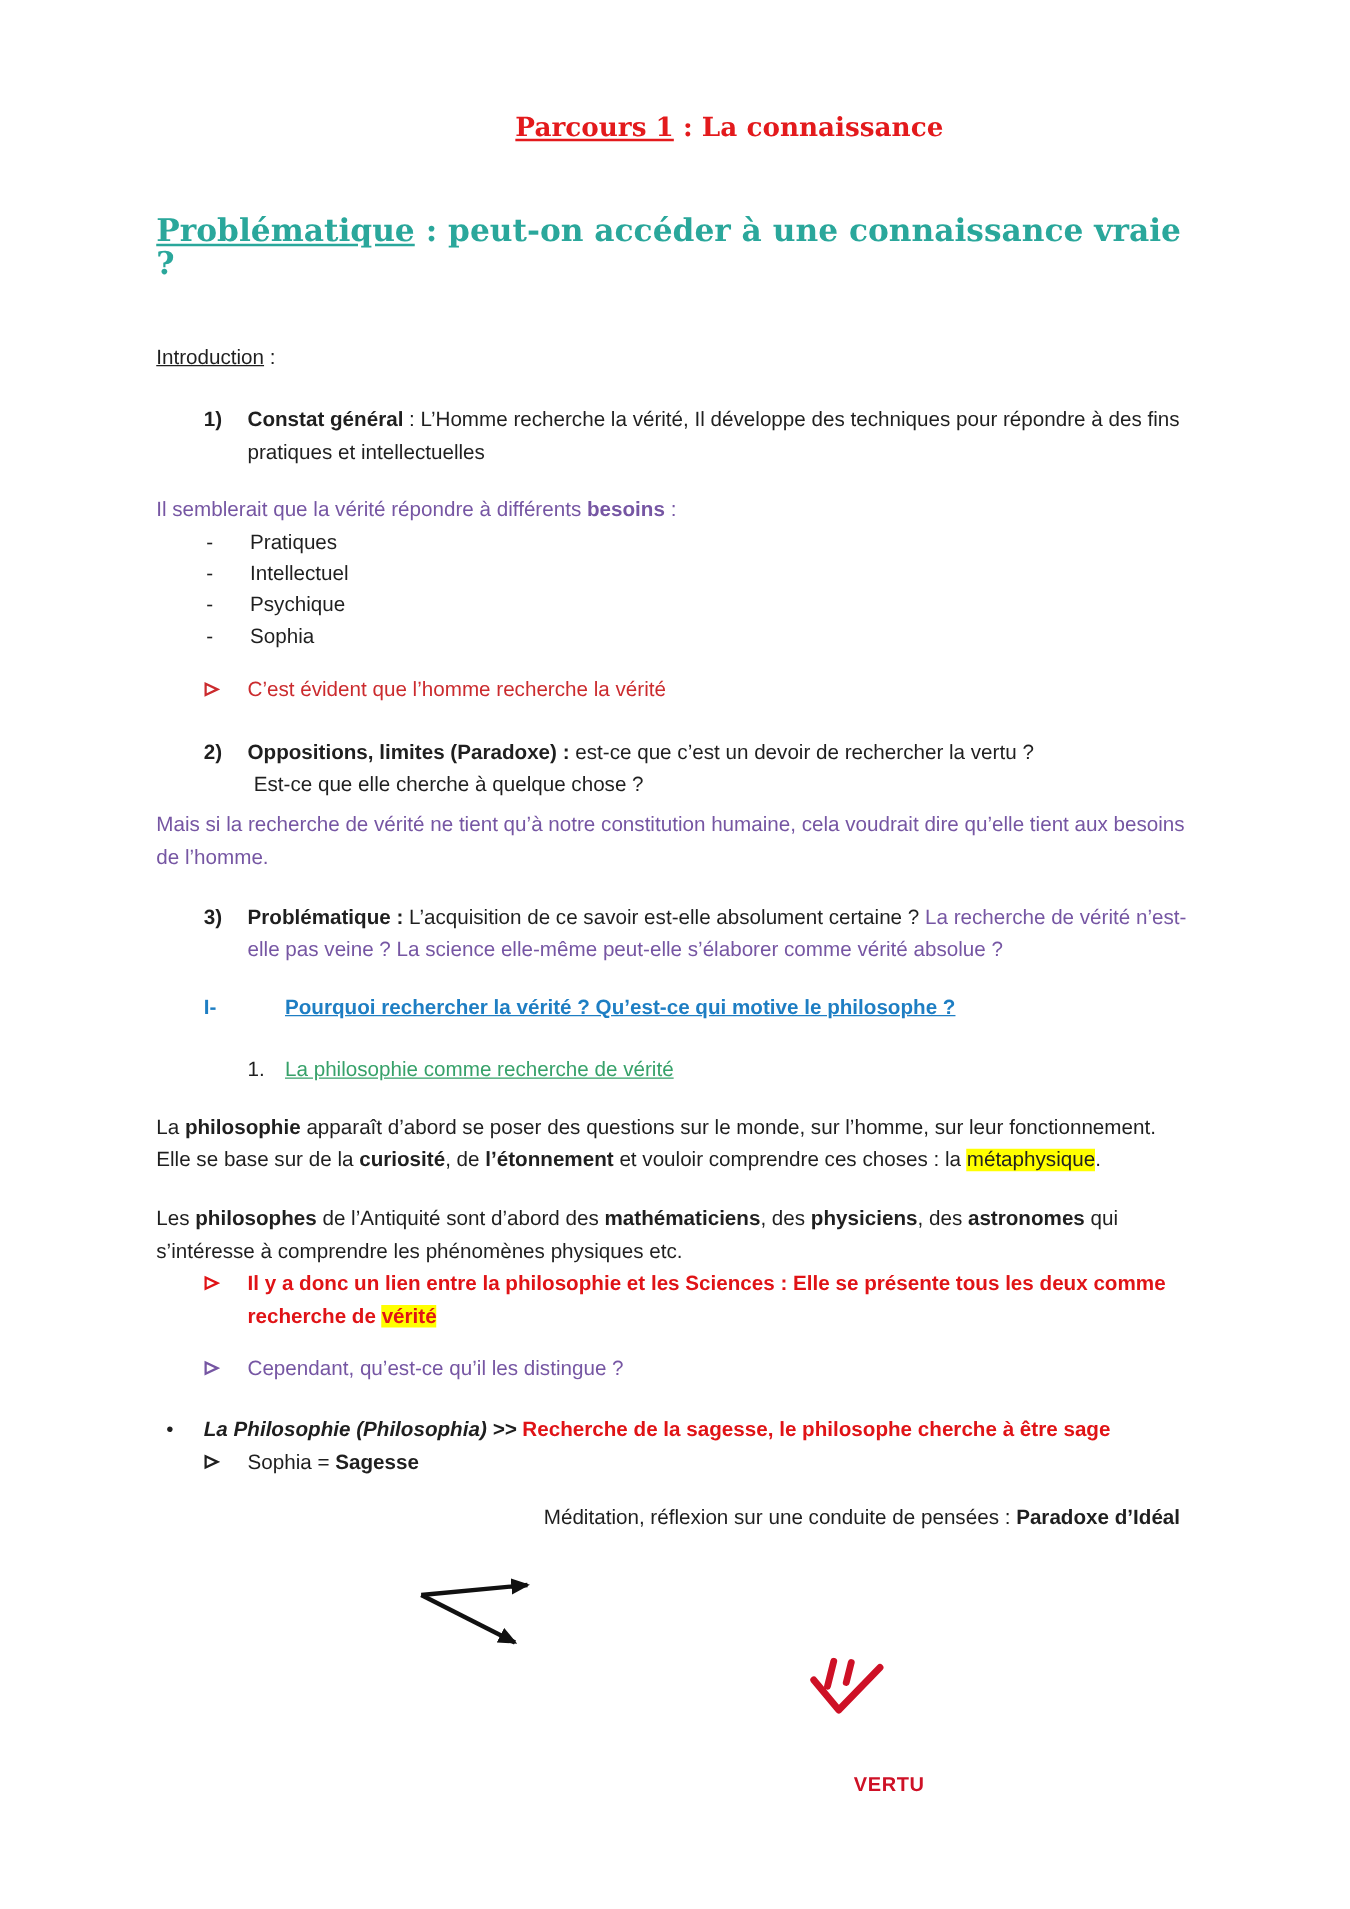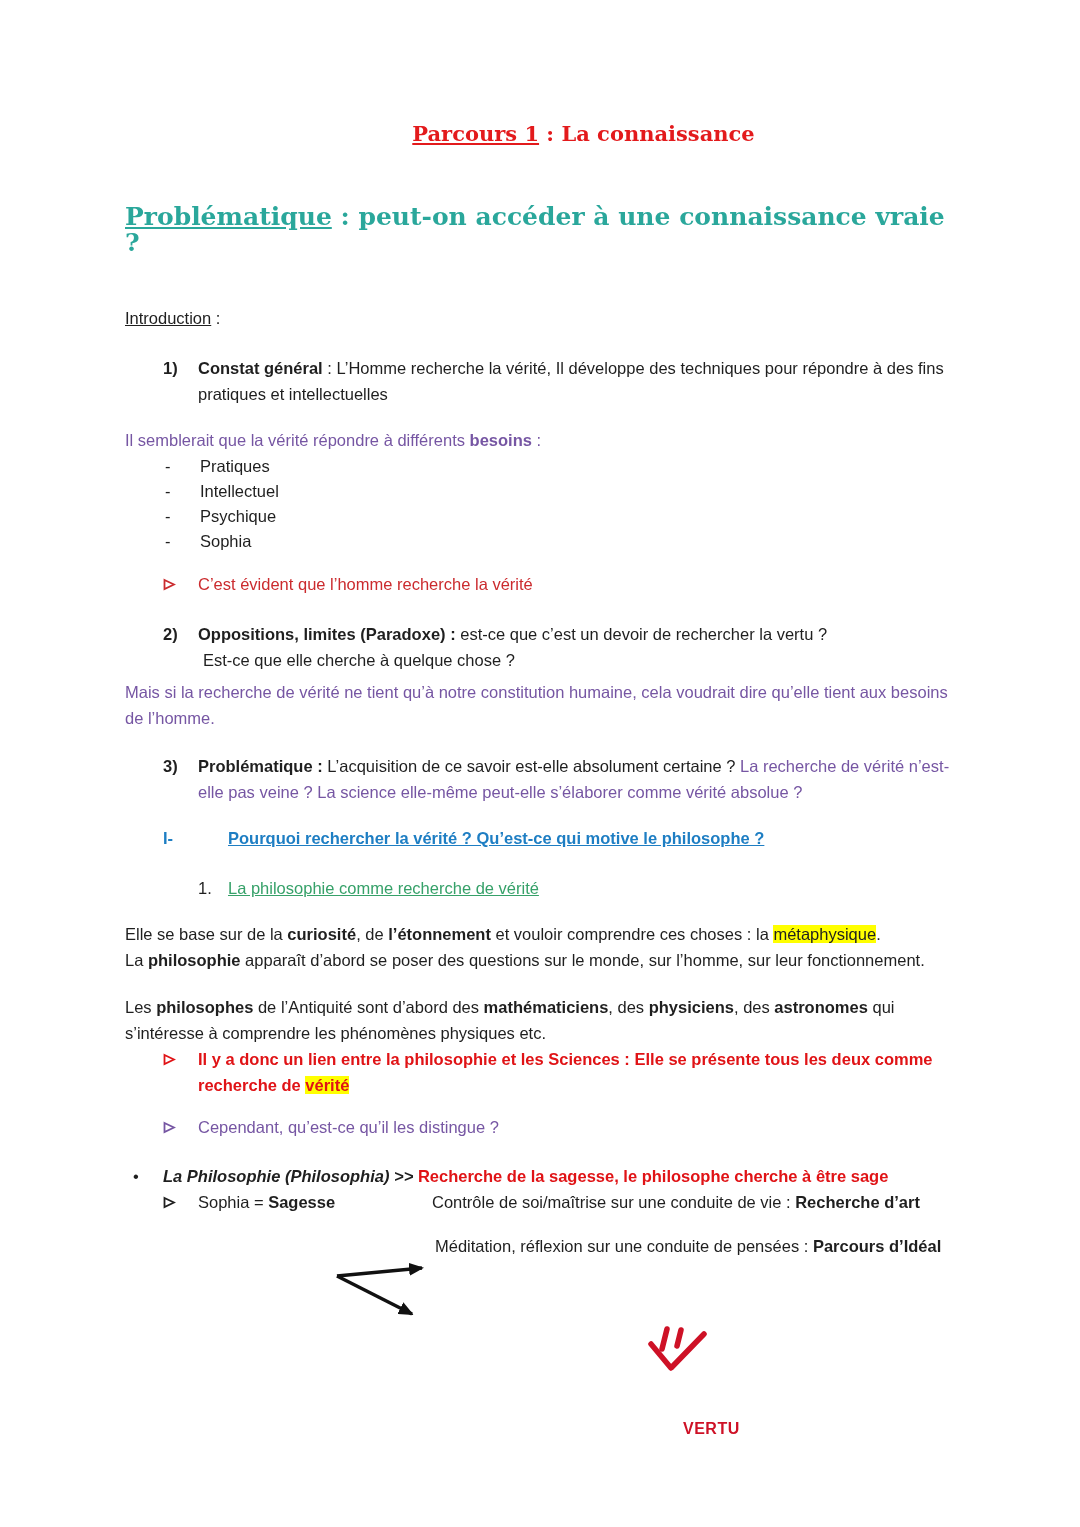--- a/index.html
+++ b/index.html
@@ -1,18 +1,18 @@
 <!DOCTYPE html>
 <html style="--title_red: #e31a1c; --teal: #2aa79b; --purple: #7656a3; --red_text: #cb2b2e; --red_bold: #e01316; --blue: #1e7ec3; --green: #36a169; --highlight: #ffff00; --ink: #1f1f1f; --vertu_red: #ce1126; --arrow_black: #111111;"><head>
 <meta charset="utf-8">
 <style>
   html,body{margin:0;padding:0;background:#ffffff;}
   .page{position:relative;width:1080px;height:1527px;background:#ffffff;overflow:hidden;
         font-family:"Liberation Sans","DejaVu Sans",sans-serif;font-size:16.5px;line-height:26px;color:var(--ink,#1f1f1f);}
-  .content{position:absolute;left:125px;top:0;width:832px;padding-top:120px;}
+  .content{position:absolute;left:125px;top:0;width:832px;padding-top:88px;}
   .bold{font-weight:bold}
   .ital{font-style:italic}
   .u{text-decoration:underline}
   .serif{font-family:"DejaVu Serif","Liberation Serif",serif;font-weight:bold;}
   .title{font-size:21px;line-height:28px;color:var(--title_red);text-align:center;padding-left:85px;}
   .problematique{font-size:25px;line-height:26px;color:var(--teal);margin-top:56px;}
   .intro-heading{margin-top:49px;font-weight:normal;}
   .purple{color:var(--purple)}
   .redtext{color:var(--red_text)}
   .redbold{color:var(--red_bold);font-weight:bold}
@@ -87,22 +87,22 @@
       <span class="num">I-</span>
       <span class="t u">Pourquoi rechercher la vérité ? Qu’est-ce qui motive le philosophe ?</span>
     </div>
 
     <div class="h-green">
       <span class="num">1.</span>
       <span class="t">La philosophie comme recherche de vérité</span>
     </div>
 
     <div style="margin-top:20px;">
+      <div><span>La </span><span class="bold">philosophie</span><span> apparaît d’abord se poser des questions sur le monde, sur l’homme, sur leur fonctionnement.</span></div>
       <div><span>Elle se base sur de la </span><span class="bold">curiosité</span><span>, de </span><span class="bold">l’étonnement</span><span> et vouloir comprendre ces choses : la </span><span class="hl">métaphysique</span><span>.</span></div>
-      <div><span>La </span><span class="bold">philosophie</span><span> apparaît d’abord se poser des questions sur le monde, sur l’homme, sur leur fonctionnement.</span></div>
     </div>
 
     <div style="margin-top:21px;"><span>Les </span><span class="bold">philosophes</span><span> de l’Antiquité sont d’abord des </span><span class="bold">mathématiciens</span><span>, des </span><span class="bold">physiciens</span><span>, des </span><span class="bold">astronomes</span><span> qui s’intéresse à comprendre les phénomènes physiques etc.</span></div>
 
     <div class="arrow-item redbold">
       <span class="ar"><svg class="icon" width="13" height="13" viewBox="0 0 13 13">
             <path d="M1.5 2 L11 6.5 L1.5 11 Z" fill="none" stroke="currentColor" stroke-width="1.8"></path>
           </svg></span>
       <span>Il y a donc un lien entre la philosophie et les Sciences : Elle se présente tous les deux comme recherche de </span><span class="hl">vérité</span>
     </div>
@@ -118,24 +118,23 @@
       <span class="dot">•</span>
       <span class="bold ital">La Philosophie (Philosophia) &gt;&gt; </span><span class="redbold">Recherche de la sagesse, le philosophe cherche à être sage</span>
     </div>
 
 
     <div class="arrow-item">
       <span class="ar"><svg class="icon" width="13" height="13" viewBox="0 0 13 13">
             <path d="M1.5 2 L11 6.5 L1.5 11 Z" fill="none" stroke="currentColor" stroke-width="1.8"></path>
           </svg></span>
       <span>Sophia = </span><span class="bold">Sagesse</span>
-      <span class="controle"><span>Contrôle de soi/maîtrise sur une conduite de vie : </span><span class="bold">Recherche d’art</span></span>
     </div>
 
-    <div class="meditation"><span>Méditation, réflexion sur une conduite de pensées : </span><span class="bold">Parcours d’Idéal</span></div>
+    <div class="meditation"><span>Méditation, réflexion sur une conduite de pensées : </span><span class="bold">Paradoxe d’Idéal</span></div>
 
   </div>
 
   <svg class="abs" style="left:330px;top:1259px;" width="112" height="66" viewBox="0 0 112 66">
     <defs>
       <marker id="ah" markerUnits="userSpaceOnUse" markerWidth="15" markerHeight="13" refX="13" refY="6.5" orient="auto">
         <path d="M0,0 L15,6.5 L0,13 Z" fill="#111111"></path>
       </marker>
     </defs>
     <line x1="7" y1="17" x2="92" y2="9" stroke="#111111" stroke-width="3.5" marker-end="url(#ah)"></line>

